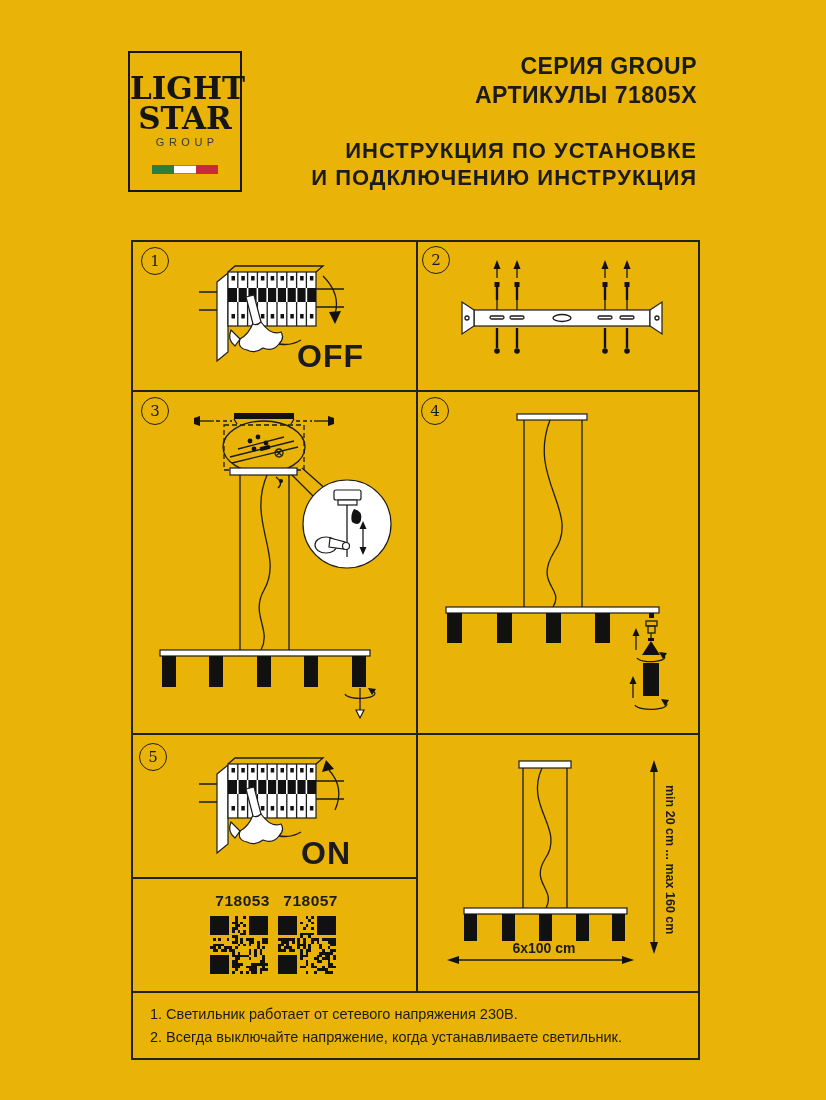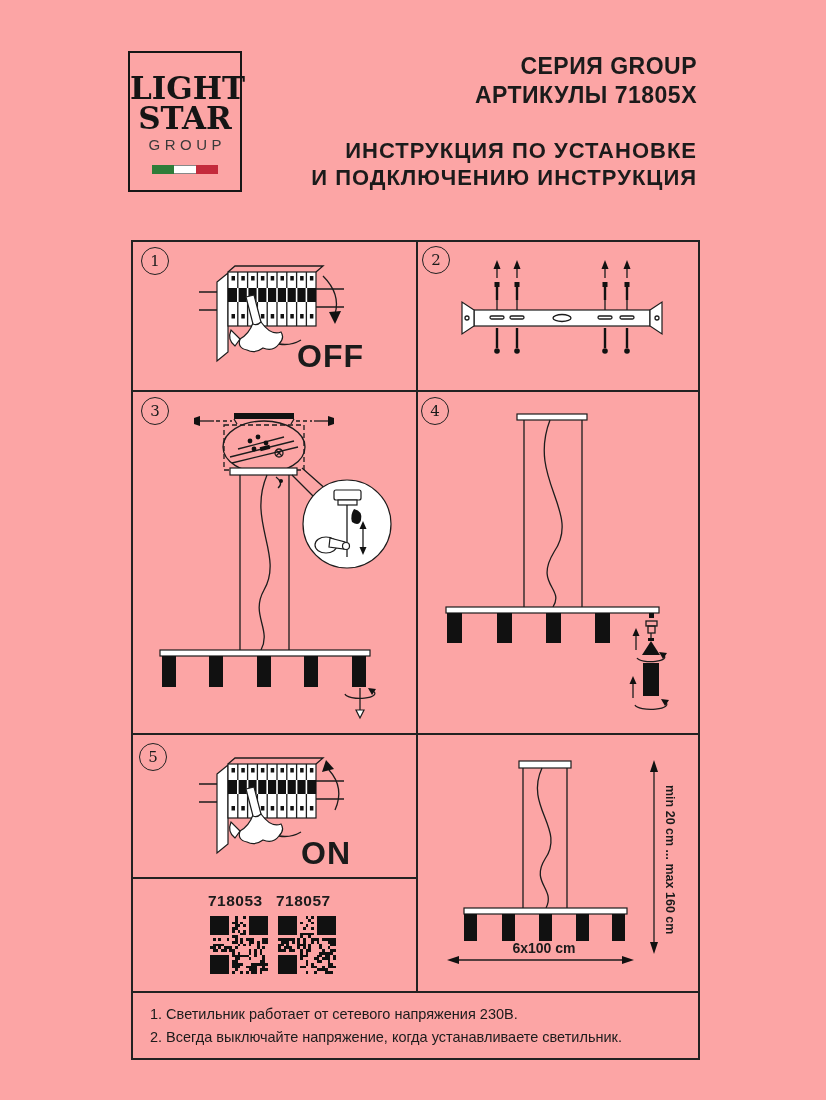--- a/index.html
+++ b/index.html
@@ -1,29 +1,29 @@
 <!DOCTYPE html>
 <html><head>
 <meta charset="utf-8">
 <style>
   html,body{margin:0;padding:0;background:#fff;}
-  .sheet{position:relative;width:826px;height:1100px;background:#fca5a5;overflow:hidden;
+  .sheet{position:relative;width:826px;height:1100px;background:#eab308;overflow:hidden;
          font-family:"Liberation Sans",sans-serif;color:#1b1b1b;}
   svg{display:block;}
   .ln{stroke:#1c1c1c;stroke-width:1.3;fill:none;}
   .fl{fill:#111;stroke:none;}
   .wh{fill:#fff;stroke:#1c1c1c;stroke-width:1.2;}
 
   
   .logo-box{position:absolute;left:128px;top:51px;width:110px;height:137px;
             border:2px solid #161616;text-align:center;}
   .logo-word{font-family:"DejaVu Serif",serif;font-weight:bold;font-size:31px;
              line-height:30px;letter-spacing:0;color:#151515;}
   .logo-word.first{margin-top:20px;}
-  .logo-group{font-size:15px;letter-spacing:4.5px;color:#3a3a3a;margin-top:3px;text-indent:4.5px;}
+  .logo-group{font-size:11px;letter-spacing:4.5px;color:#3a3a3a;margin-top:3px;text-indent:4.5px;}
   .flag{position:absolute;left:22px;bottom:16px;width:66px;height:9px;display:flex;}
   .flag>i{flex:1;}
   .flag .mid{border-top:1px solid #888;border-bottom:1px solid #888;background:#fff;}
 
   
   .header-right{position:absolute;right:129px;top:52px;text-align:right;}
   .hr-top{font-weight:bold;font-size:23px;line-height:29px;letter-spacing:.5px;}
   .hr-instr{font-weight:bold;font-size:22px;line-height:27px;letter-spacing:1px;margin-top:27px;}
 
   
@@ -34,21 +34,21 @@
   .h2{left:0;top:491px;width:100%;height:2px;}
   .h3{left:0;top:635px;width:283px;height:2px;}
   .h4{left:0;top:749px;width:100%;height:2px;}
 
   .pnum{position:absolute;width:26px;height:26px;border:1.6px solid #222;border-radius:50%;
         text-align:center;line-height:26px;font-family:"DejaVu Serif",serif;font-size:15px;}
   .abs{position:absolute;}
   .switch-label{position:absolute;font-size:32px;font-weight:600;letter-spacing:1px;}
 
   
-  .qr-col{position:absolute;top:650px;width:62px;text-align:left;}
+  .qr-col{position:absolute;top:650px;width:62px;text-align:right;}
   .qr-col .code{font-size:15.5px;font-weight:bold;letter-spacing:.5px;}
   .qr-box{width:58px;height:58px;margin:6px auto 0;}
   .qr-box svg rect{fill:#111;}
 
   
   .dim-v{position:absolute;left:524px;top:543px;width:20px;height:150px;
          writing-mode:vertical-rl;font-size:12.5px;font-weight:bold;white-space:nowrap;}
   .dim-h{position:absolute;left:361px;top:698px;width:100px;text-align:center;
          font-size:14px;font-weight:bold;}
 

